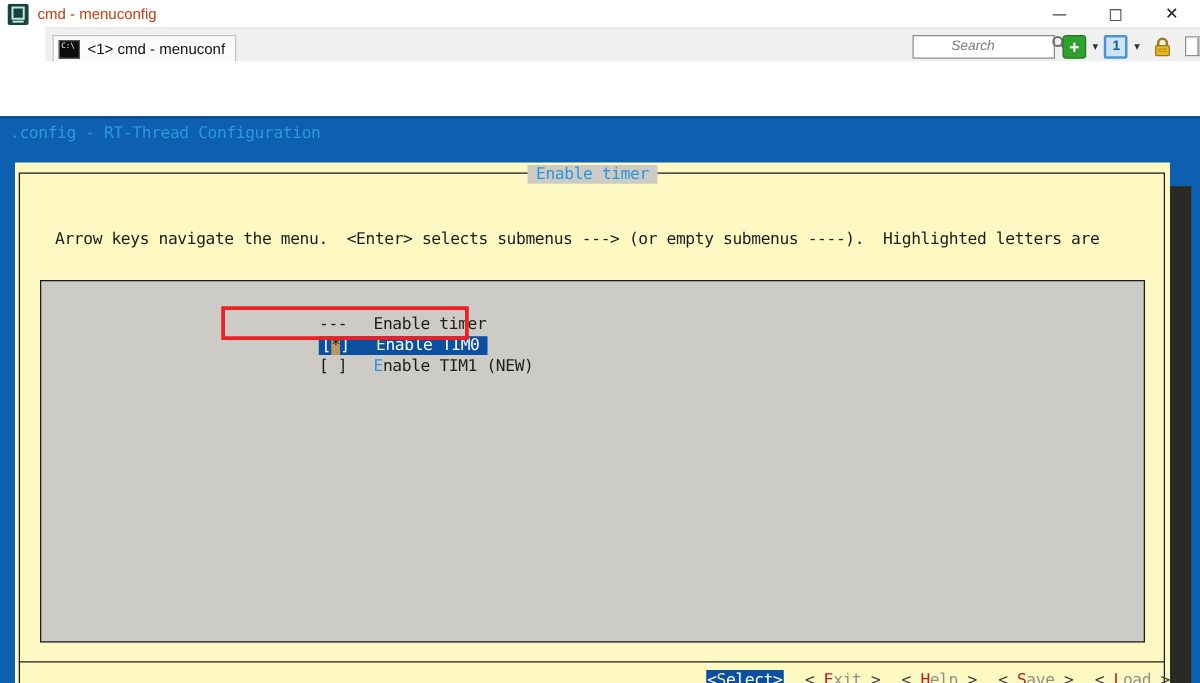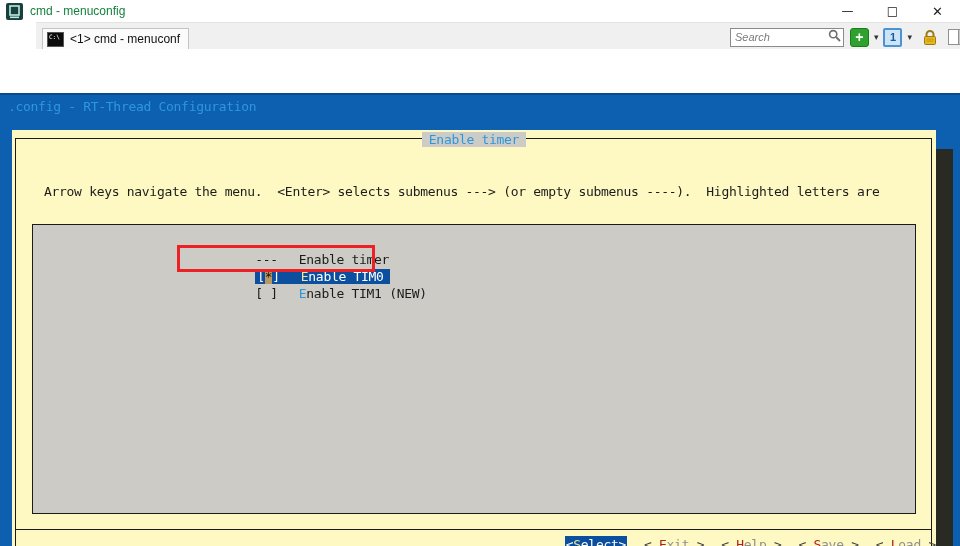--- a/index.html
+++ b/index.html
@@ -3,40 +3,40 @@
 <meta charset="utf-8">
 <style>
   * { margin:0; padding:0; box-sizing:border-box; }
   html,body { width:960px; height:546px; overflow:hidden; background:#fff;
               font-family:"Liberation Sans", sans-serif; }
 
   
   .titlebar { position:absolute; left:0; top:0; width:960px; height:22px;
               background:#ffffff; display:flex; align-items:center; }
   .app-icon { width:17px; height:17px; margin:0 7px 0 6px; display:inline-block; }
-  .win-title { font-size:12px; color:#15803d; }
+  .win-title { font-size:12px; color:#c2410c; }
   .win-controls { position:absolute; right:0; top:0; height:22px; display:flex; }
   .wbtn { width:45px; height:22px; display:flex; align-items:center; justify-content:center;
           font-size:12px; color:#222; font-family:"DejaVu Sans", sans-serif; }
   .wbtn.close { font-size:13px; }
 
   .tabbar { position:absolute; left:0; top:22px; width:960px; height:27px;
             background:#f0f0f0; border-top:1px solid #e4e4e4;margin-left:36px; }
   .tab { position:absolute; left:6px; top:5px; height:21px; min-width:140px;
          background:#fbfbfb; border:1px solid #c4c4c4; border-bottom:none;
          display:flex; align-items:center; padding:0 8px 0 4px; }
   .tab-icon { width:17px; height:15px; background:#0c0c0c; border:1px solid #555;
               color:#fff; font-family:"DejaVu Sans Mono", monospace; font-size:6px;
               line-height:6px; padding:1px; margin-right:6px; }
   .tab-label { font-size:12px; color:#111; white-space:pre; }
 
   .tb-right { position:absolute; right:2px; top:4px; height:20px; display:flex;
               align-items:center; }
   .searchbox { width:114px; height:19px; background:#fff; border:1px solid #8a8a8a;
-               display:flex; align-items:center; margin-right:6px; }
+               display:flex; align-items:center; margin-right:6px;padding-left:26px; }
   .searchbox input { flex:1; border:none; outline:none; width:84px; height:15px;
                      font-size:11px; padding-left:4px; background:transparent;
                      font-family:"Liberation Sans", sans-serif; }
   .searchbox input::placeholder { font-style:italic; color:#7a7a7a; }
   .mag { margin-right:2px; }
   .sqbtn { width:19px; height:19px; display:flex; align-items:center; justify-content:center;
            font-weight:bold; border-radius:3px; }
   .plus { background:#2ea12e; color:#fff; border:1px solid #1c7a1c; font-size:14px; }
   .one  { background:#cde4f7; color:#155c9e; border:2px solid #4a94d6; font-size:11px;
           border-radius:2px; }

